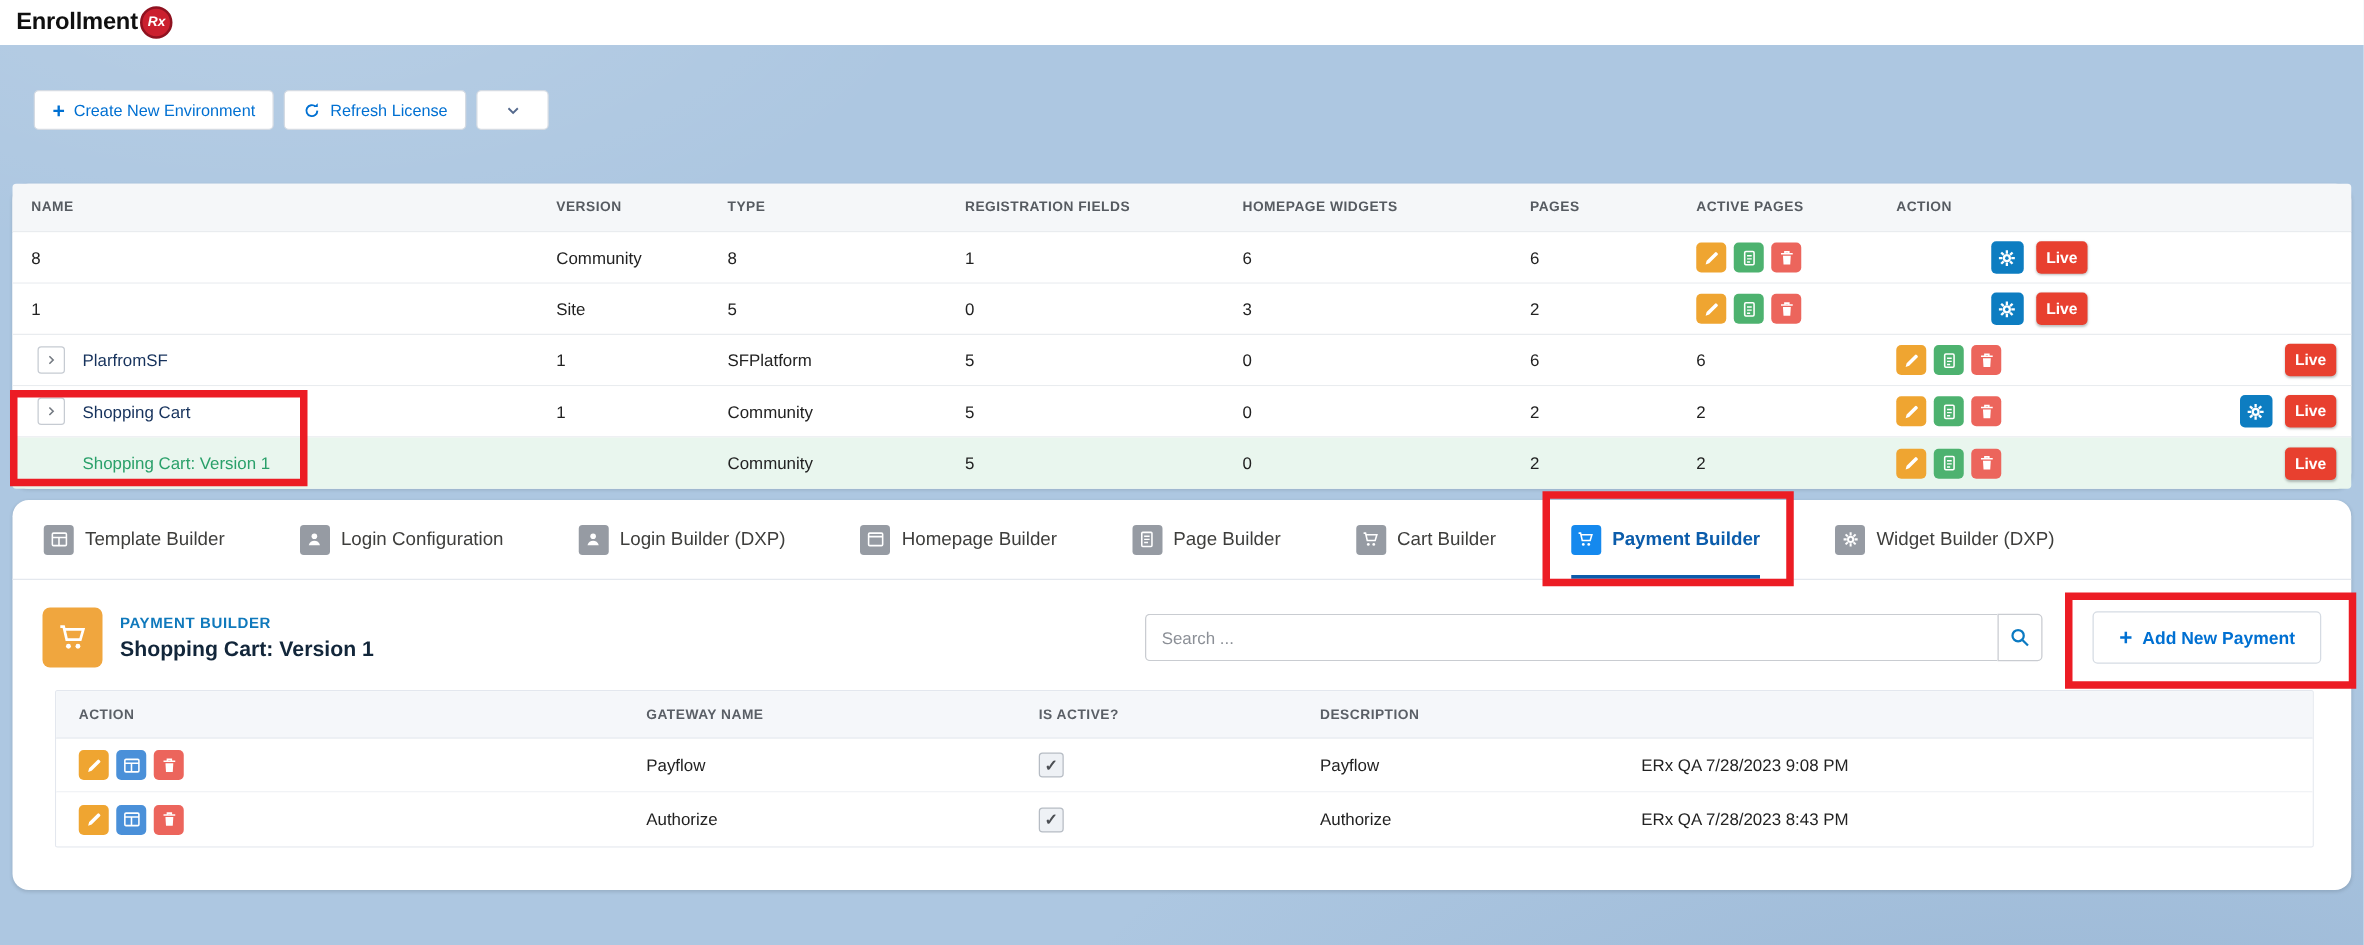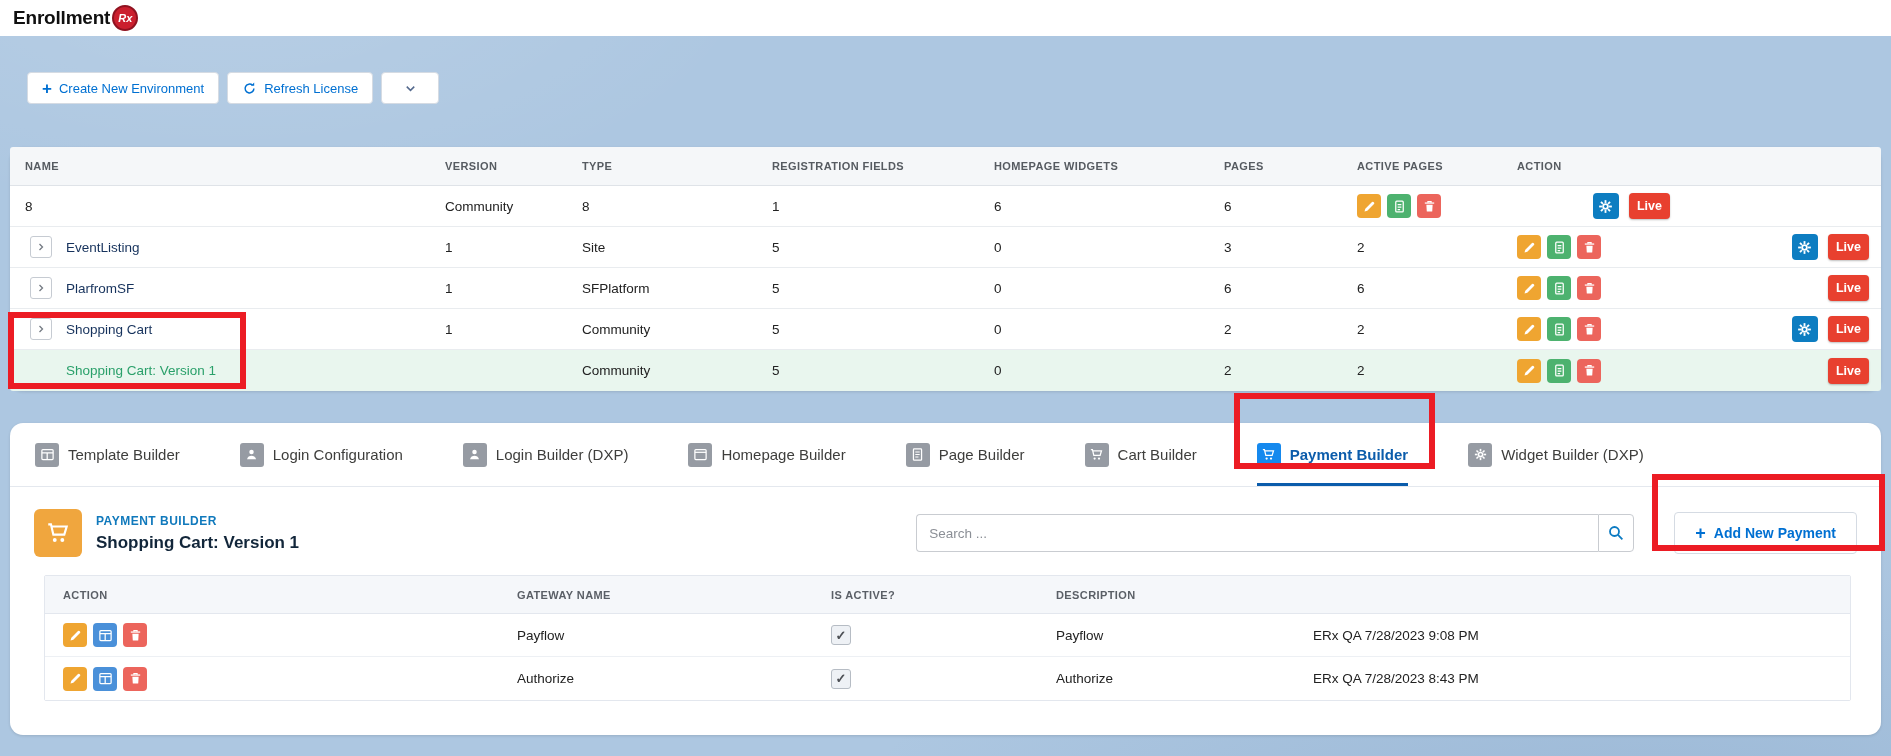--- a/index.html
+++ b/index.html
@@ -51,21 +51,21 @@
   .ic svg { width:15px; height:15px; }
   .ic-edit { background:#efa531; }
   .ic-copy { background:#4db26f; }
   .ic-del  { background:#ec655c; }
   .ic-view { background:#4a90d9; }
   .ic-gear { background:#0d7dc1; width:26px; height:26px; }
   .ic-gear svg { width:17px; height:17px; }
   .live-btn { background:#e8402f; color:#fff; border:none; border-radius:4px; font-weight:700; font-size:12.5px; font-family:inherit; padding:6px 8px; cursor:pointer; box-shadow:0 1px 2px rgba(0,0,0,.25); }
 
   
-  .card-main { position:absolute; top:423px; left:10px; right:10px; height:312px; z-index:2; }
+  .card-main { position:absolute; top:400px; left:10px; right:10px; height:312px; z-index:2; }
   .tabbar { height:64px; display:flex; align-items:stretch; gap:60px; padding:0 25px; border-bottom:1px solid #e4e8ee; }
   .tab { display:flex; align-items:center; gap:9px; cursor:pointer; border-bottom:3px solid transparent; padding-top:3px; }
   .tab-ic { width:24px; height:24px; border-radius:3px; background:#969ba3; display:flex; align-items:center; justify-content:center; }
   .tab-ic svg { width:15px; height:15px; }
   .tab-label { font-size:15px; color:#3e3e3c; white-space:nowrap; }
   .tab.active { border-bottom-color:#0b5cab; }
   .tab.active .tab-ic { background:#1589ee; }
   .tab.active .tab-label { color:#0b5cab; font-weight:700; }
 
   .pb-row { display:flex; align-items:center; margin:22px 24px 18px 24px; }
@@ -181,30 +181,20 @@
             </g>
             <circle cx="12" cy="12" r="4.6" fill="#fff"></circle>
             <circle cx="12" cy="12" r="2" fill="#0d7dc1"></circle>
           </svg>
         </button>
       <button class="live-btn">Live</button>
     </div>
   </div>
 
   <div class="egrid erow">
-    <div class="cell name-cell">
-      <span class="name-inner">
-        <button class="expander">
-          <svg width="12" height="12" viewBox="0 0 24 24">
-              <path d="M9 6l6 6-6 6" fill="none" stroke="#747a82" stroke-width="2.6"></path>
-            </svg>
-        </button>
-        <span>EventListing</span>
-      </span>
-    </div>
     <div class="cell">1</div>
     <div class="cell">Site</div>
     <div class="cell">5</div>
     <div class="cell">0</div>
     <div class="cell">3</div>
     <div class="cell">2</div>
     <div class="cell actions-cell">
       <button class="ic ic-edit">
           <svg viewBox="0 0 24 24">
             <path d="M4 20l1.3-4.5L16 4.8a1.6 1.6 0 0 1 2.3 0l.9.9a1.6 1.6 0 0 1 0 2.3L8.5 18.7 4 20z" fill="#fff"></path>

